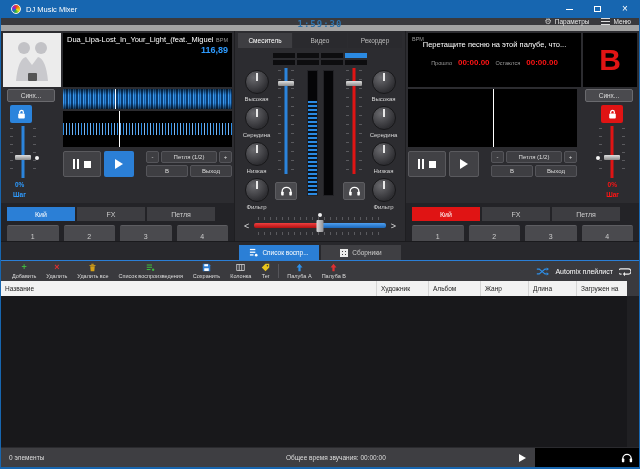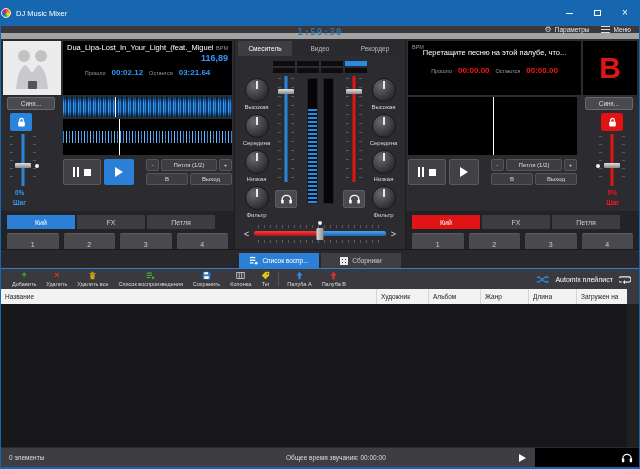--- a/index.html
+++ b/index.html
@@ -1,20 +1,20 @@
 <!DOCTYPE html>
 <html><head>
 <meta charset="utf-8">
 <style>
   * { margin:0; padding:0; box-sizing:border-box; font-family:"Liberation Sans", sans-serif; }
   html,body { width:640px; height:469px; overflow:hidden; }
   body { background:#2c2c30; border-left:1px solid #1766b0; border-right:1px solid #1766b0; border-bottom:2px solid #1766b0; display:flex; flex-direction:column; }
 
   
-  .titlebar { height:26px; background:#1766b0; display:flex; align-items:center; padding-left:0; flex:0 0 auto; }
+  .titlebar { height:18px; background:#1766b0; display:flex; align-items:center; padding-left:10px; flex:0 0 auto; }
   .app-icon { width:10px; height:10px; border-radius:50%; background:conic-gradient(#e33,#e90,#ed2,#3b3,#26c,#92c,#e33); margin-right:5px; border:1px solid #eee; }
   .titlebar .ttl { color:#fff; font-size:7.5px; }
   .titlebar .sp { flex:1; }
   .winbtn { width:28px; height:18px; display:flex; align-items:center; justify-content:center; color:#fff; }
   .winbtn .min { width:7px; height:1px; background:#fff; }
   .winbtn .max { width:7px; height:6px; border:1px solid #fff; }
   .winbtn .cls { font-size:10px; line-height:1; }
 
   
   .topbar { height:13px; background:#39393d; position:relative; flex:0 0 auto; border-bottom:6px solid #a3a3a3; }
@@ -201,26 +201,20 @@
           <path d="M13 48 q2-22 10-24 l6 8 6-8 q8 2 10 24 z" fill="#c9c9cd"></path>
           <rect x="25" y="40" width="9" height="8" rx="1" fill="#555"></rect>
         </svg>
       </div>
       <div class="info">
         <div class="row1">
           <div class="track-title">Dua_Lipa-Lost_In_Your_Light_(feat._Miguel)</div>
           <div class="bpm-lab">BPM</div>
         </div>
         <div class="bpm-val">116,89</div>
-        <div class="times">
-          <span class="tlab">Прошло</span>
-          <span class="tval-blue">00:02.12</span>
-          <span class="tlab">Остается</span>
-          <span class="tval-blue">03:21.64</span>
-        </div>
       </div>
     </div>
     <div class="deck-mid">
       <div class="sidecol">
         <div class="syncbtn">Синх...</div>
         <div class="lockbtn lock-a">
           <svg class="lock-icon" viewBox="0 0 12 12" width="11" height="11">
             <path d="M4 5 V3.6 a2 2 0 0 1 4 0 V5" stroke="#fff" stroke-width="1.4" fill="none"></path>
             <rect x="2.4" y="5" width="7.2" height="5.4" rx="1" fill="#fff"></rect>
           </svg>

